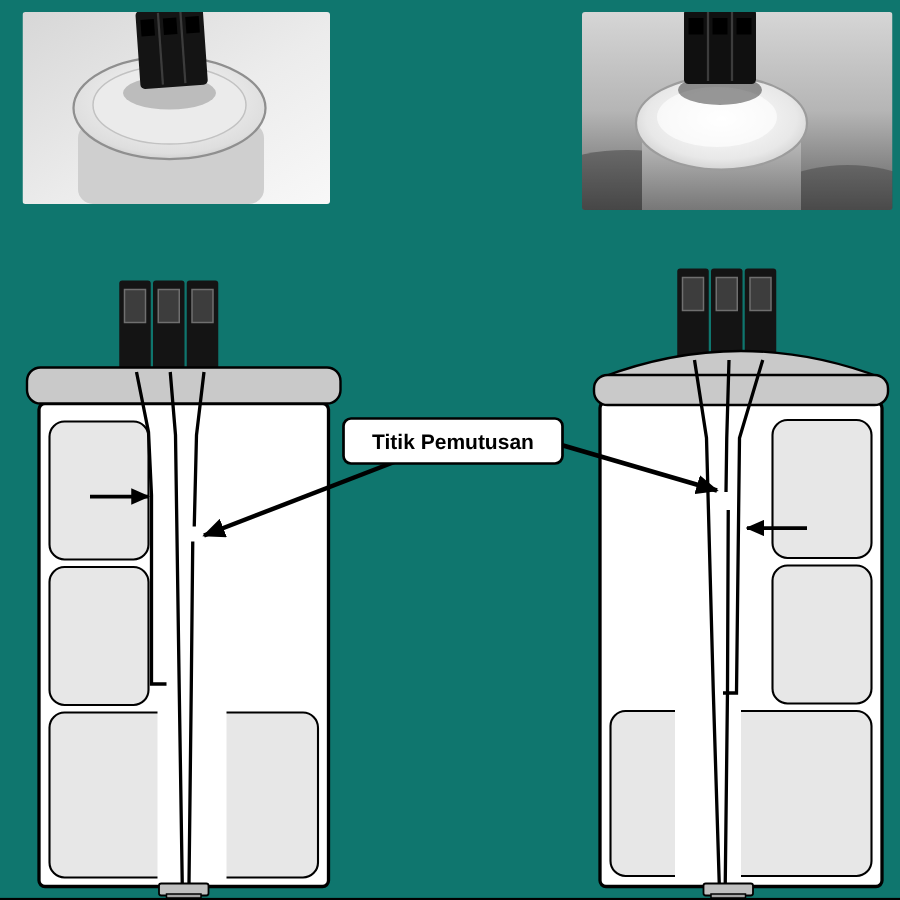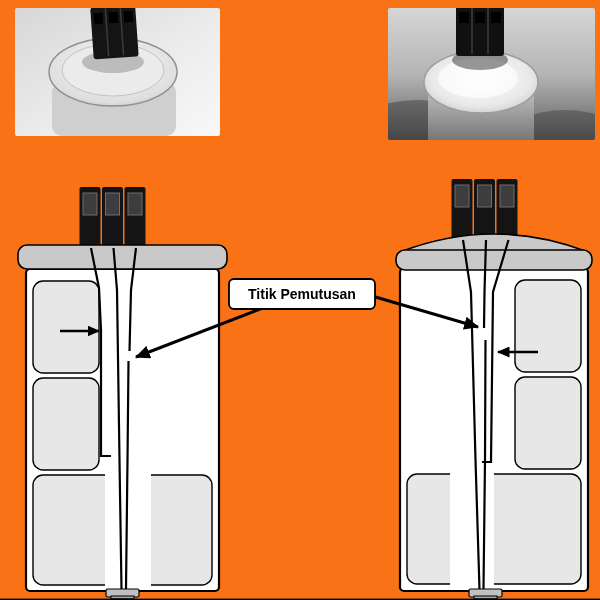--- a/index.html
+++ b/index.html
@@ -1,16 +1,16 @@
 <!DOCTYPE html>
 <html><head>
 <meta charset="utf-8">
 <style>
   html,body{margin:0;padding:0;background:#ffffff;}
-  .page{position:relative;width:600px;height:600px;background:#f97316;overflow:hidden;}
+  .page{position:relative;width:600px;height:600px;background:#0f766e;overflow:hidden;}
   svg{display:block;}
   .lid{fill:#c9c9c9;stroke:#000;stroke-width:1.6;}
   .cap-body{fill:#ffffff;stroke:#000;stroke-width:2.2;}
   .cell{fill:#e7e7e7;stroke:#000;stroke-width:1.4;}
   .channel{fill:#ffffff;stroke:none;}
   .term{fill:#141414;}
   .recess{fill:#3d3d3d;stroke:#6f6f6f;stroke-width:1;}
   .wire{stroke:#000;stroke-width:2.2;fill:none;}
   .arrow{stroke:#000;fill:none;}
   .nut{fill:#c0c0c0;stroke:#000;stroke-width:1.2;}

